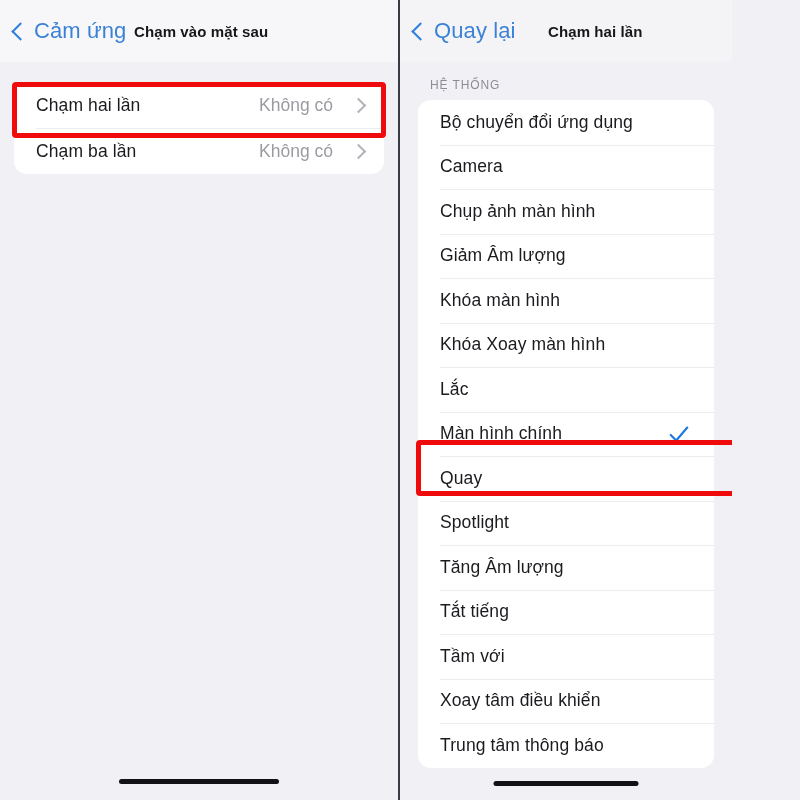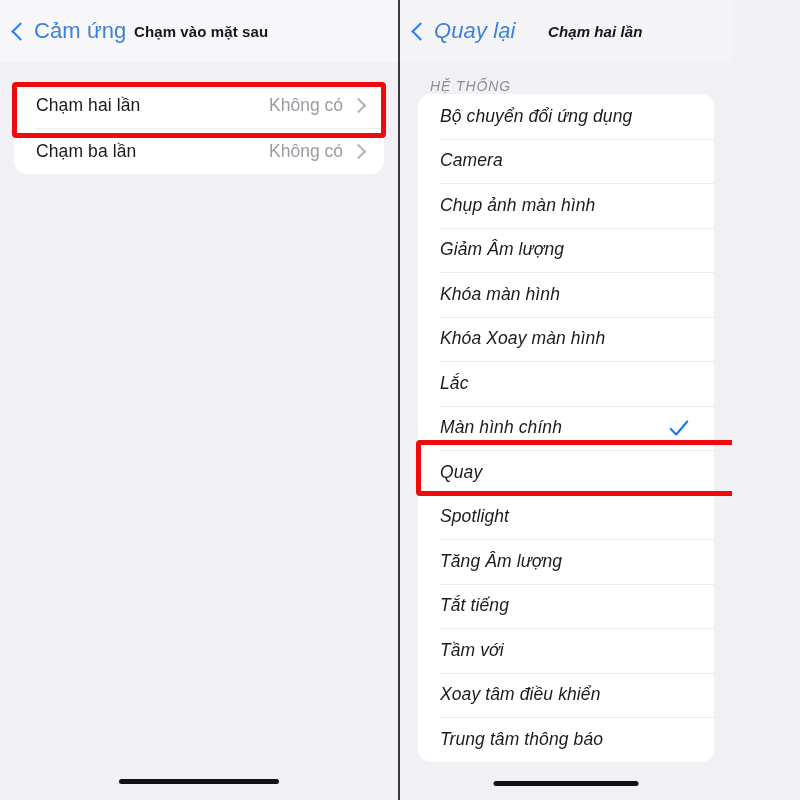--- a/index.html
+++ b/index.html
@@ -26,21 +26,21 @@
 
   
   .panel {
     position: relative;
     height: 800px;
     background: #f1f1f5;
     overflow: hidden;
     box-sizing: border-box;
   }
   .panel-left  { width: 398px; }
-  .panel-right { width: 332px; font-style: italic; }
+  .panel-right { width: 332px; }
 
   .panel-divider {
     width: 2px;
     height: 800px;
     background: #3a3a44;
     flex: 0 0 2px;
   }
 
   
   .navbar {
@@ -83,22 +83,22 @@
     font-weight: bold;
     color: #17171a;
     white-space: nowrap;
     letter-spacing: .1px;
   }
   .nav-title.left-title  { left: 134px; }
   .nav-title.right-title { left: 148px; }
 
   
   .section-header {
-    padding: 16px 0 0 30px;
-    font-size: 14px;
+    padding: 16px 0 8px 30px;
+    font-size: 12px;
     letter-spacing: .9px;
     color: #8c8c96;
     text-transform: uppercase;
   }
 
   
   .card {
     background: #ffffff;
     border-radius: 13px;
     margin: 0 18px;
@@ -128,21 +128,21 @@
   .row-label {
     flex: 1;
     font-size: 17.5px;
     color: #1b1b1f;
     white-space: nowrap;
     letter-spacing: .1px;
   }
   .row-value {
     font-size: 17.5px;
     color: #9b9ba1;
-    margin-right: 10px;
+    margin-right: 20px;
     white-space: nowrap;
   }
   .chev-right {
     display: inline-block;
     width: 9px;
     height: 9px;
     border-top: 2px solid #b3b3ba;
     border-right: 2px solid #b3b3ba;
     transform: rotate(45deg);
     margin-right: 4px;

